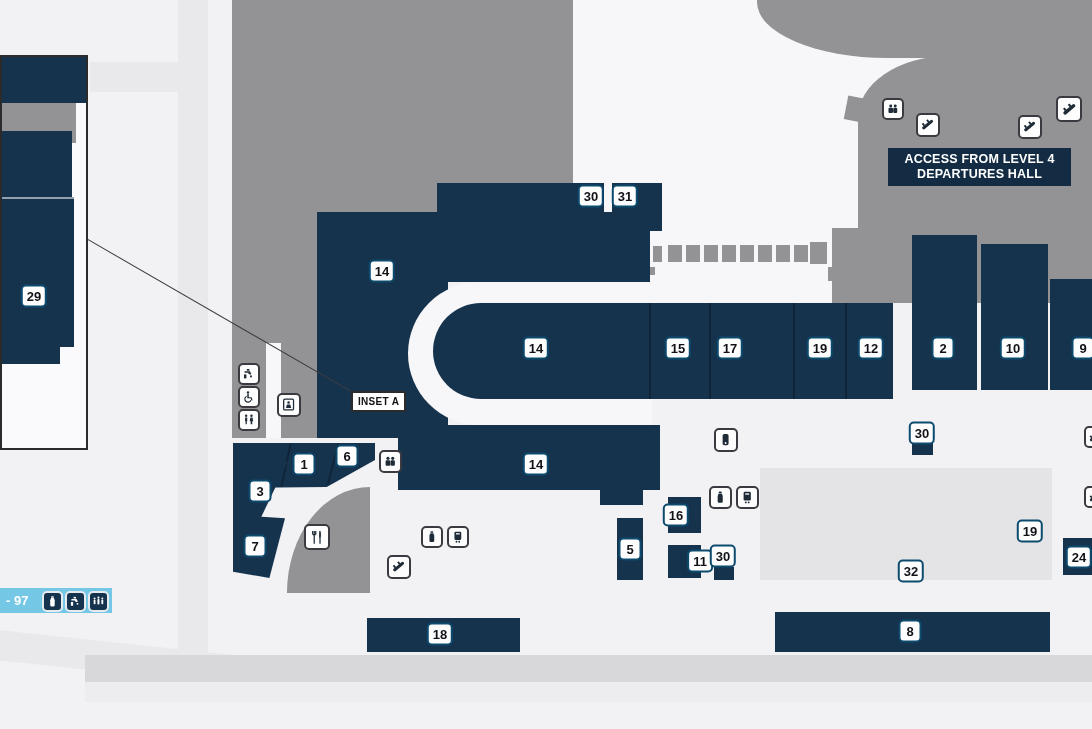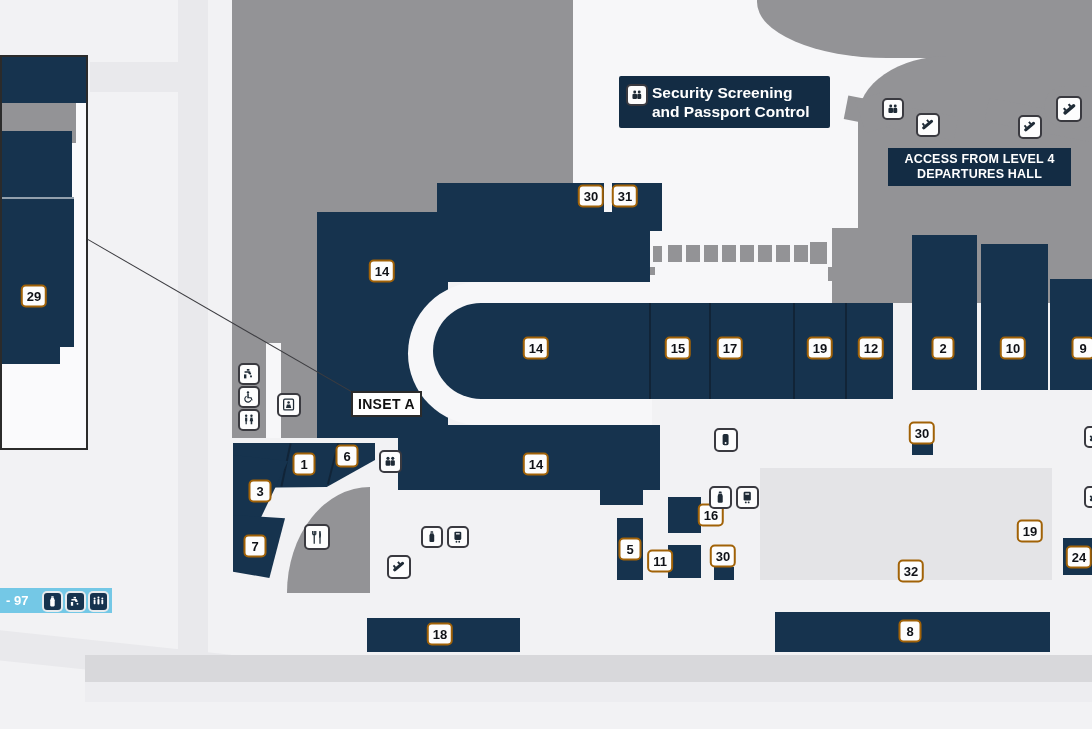--- a/index.html
+++ b/index.html
@@ -7,36 +7,36 @@
   #stage{position:relative;width:1092px;height:729px;overflow:hidden;background:#f2f2f4;}
   .abs{position:absolute;}
   .navy{background:#16334e;}
   .gray{background:#939396;}
   .lgt{background:#e9e9ec;}
   .walk{background:#f7f7f9;}
   .panel{background:#e4e4e7;}
   .bandA{background:#d8d8db;}
   .bandB{background:#ededf0;}
   
-  .badge{position:absolute;transform:translate(-50%,-50%);background:#fdfdfd;border:2px solid #a16207;
+  .badge{position:absolute;transform:translate(-50%,-50%);background:#fdfdfd;border:2px solid #0c4a6e;
          border-radius:5px;color:#101217;font-size:13px;font-weight:700;line-height:17px;
          padding:1px 4px;min-width:11px;text-align:center;white-space:nowrap;}
   
   .poi{position:absolute;background:#fdfdfd;border:2px solid #3a3a40;border-radius:5px;
        box-sizing:border-box;display:flex;align-items:center;justify-content:center;color:#1f2b36;}
   .poi svg{width:76%;height:76%;fill:currentColor;}
   .poi.dark{background:#16334e;border-color:rgba(255,255,255,.9);color:#fff;}
   
   .maplabel{position:absolute;background:#132c44;color:#fff;font-weight:700;}
   #security-label{width:211px;height:52px;border-radius:2px;}
   #security-label .txt{position:absolute;left:33px;top:7px;font-size:15.5px;line-height:19px;}
   #access-label{width:183px;height:38px;display:flex;align-items:center;justify-content:center;
                 text-align:center;font-size:12.5px;line-height:15px;letter-spacing:.2px;}
   #inset-label{position:absolute;background:#fff;border:2px solid #2b2b2b;color:#111;
-               font-size:14px;font-weight:700;padding:3px 5px;letter-spacing:.3px;}
+               font-size:10px;font-weight:700;padding:3px 5px;letter-spacing:.3px;}
   #gates-bar{position:absolute;left:0;top:588px;width:112px;height:25px;background:#74c8e6;
              color:#fff;font-size:13px;font-weight:700;display:flex;align-items:center;padding-left:6px;box-sizing:border-box;}
   .divline{position:absolute;background:rgba(10,18,28,.45);}
   .callout{position:absolute;height:0;border-top:1.6px solid #3c3c40;transform-origin:left top;}
   #inset-box{position:absolute;left:0;top:55px;width:88px;height:395px;border:2px solid #2b2b2b;
              background:#fafafc;box-sizing:border-box;}
 </style>
 </head>
 <body>
 
@@ -197,31 +197,20 @@
     <div class="abs navy" style="left:0;top:0;width:84px;height:46px;"></div>
     <div class="abs gray" style="left:0;top:46px;width:74px;height:40px;"></div>
     <div class="abs navy" style="left:0;top:74px;width:70px;height:66px;"></div>
     <div class="abs navy" style="left:0;top:140px;width:72px;height:150px;"></div>
     <div class="abs navy" style="left:0;top:285px;width:58px;height:22px;"></div>
     <div class="abs" style="left:0;top:140px;width:72px;height:1.6px;background:rgba(250,250,252,.55);"></div>
   </div>
 
   <div class="callout" style="left:88px;top:239px;width:306px;transform:rotate(30deg);"></div>
 
-  <div class="maplabel" id="security-label" style="left:619px;top:76px;">
-    <div class="poi" style="left:7px;top:8px;width:22px;height:22px;position:absolute;">
-      <svg>
-          <use href="#sym-passport"></use>
-        </svg>
-    </div>
-    <div class="txt">
-      <div>Security Screening</div>
-      <div>and Passport Control</div>
-    </div>
-  </div>
 
   <div class="maplabel" id="access-label" style="left:888px;top:148px;">
     <div>
       <div>ACCESS FROM LEVEL 4</div>
       <div>DEPARTURES HALL</div>
     </div>
   </div>
 
   <div id="inset-label" style="left:351px;top:391px;">INSET A</div>
 
@@ -240,22 +229,22 @@
       <div class="badge" style="left: 730px; top: 348px;">17</div>
       <div class="badge" style="left: 820px; top: 348px;">19</div>
       <div class="badge" style="left: 871px; top: 348px;">12</div>
       <div class="badge" style="left: 943px; top: 348px;">2</div>
       <div class="badge" style="left: 1013px; top: 348px;">10</div>
       <div class="badge" style="left: 1083px; top: 348px;">9</div>
       <div class="badge" style="left: 922px; top: 433px;">30</div>
       <div class="badge" style="left: 911px; top: 527px; margin-top: 44px;">32</div>
       <div class="badge" style="left: 1030px; top: 531px;">19</div>
       <div class="badge" style="left: 1079px; top: 557px;">24</div>
-      <div class="badge" style="left: 711px; top: 515px;">16</div>
-      <div class="badge" style="left: 660px; top: 561px;">11</div>
+      <div class="badge" style="left: 676px; top: 515px;">16</div>
+      <div class="badge" style="left: 700px; top: 561px;">11</div>
       <div class="badge" style="left: 723px; top: 556px;">30</div>
       <div class="badge" style="left: 630px; top: 549px;">5</div>
       <div class="badge" style="left: 304px; top: 464px;">1</div>
       <div class="badge" style="left: 347px; top: 456px;">6</div>
       <div class="badge" style="left: 260px; top: 491px;">3</div>
       <div class="badge" style="left: 255px; top: 546px;">7</div>
       <div class="badge" style="left: 440px; top: 634px;">18</div>
       <div class="badge" style="left: 910px; top: 631px;">8</div>
     </div>
   <div id="icon-layer" class="abs" style="left:0;top:0;width:100%;height:100%;">

